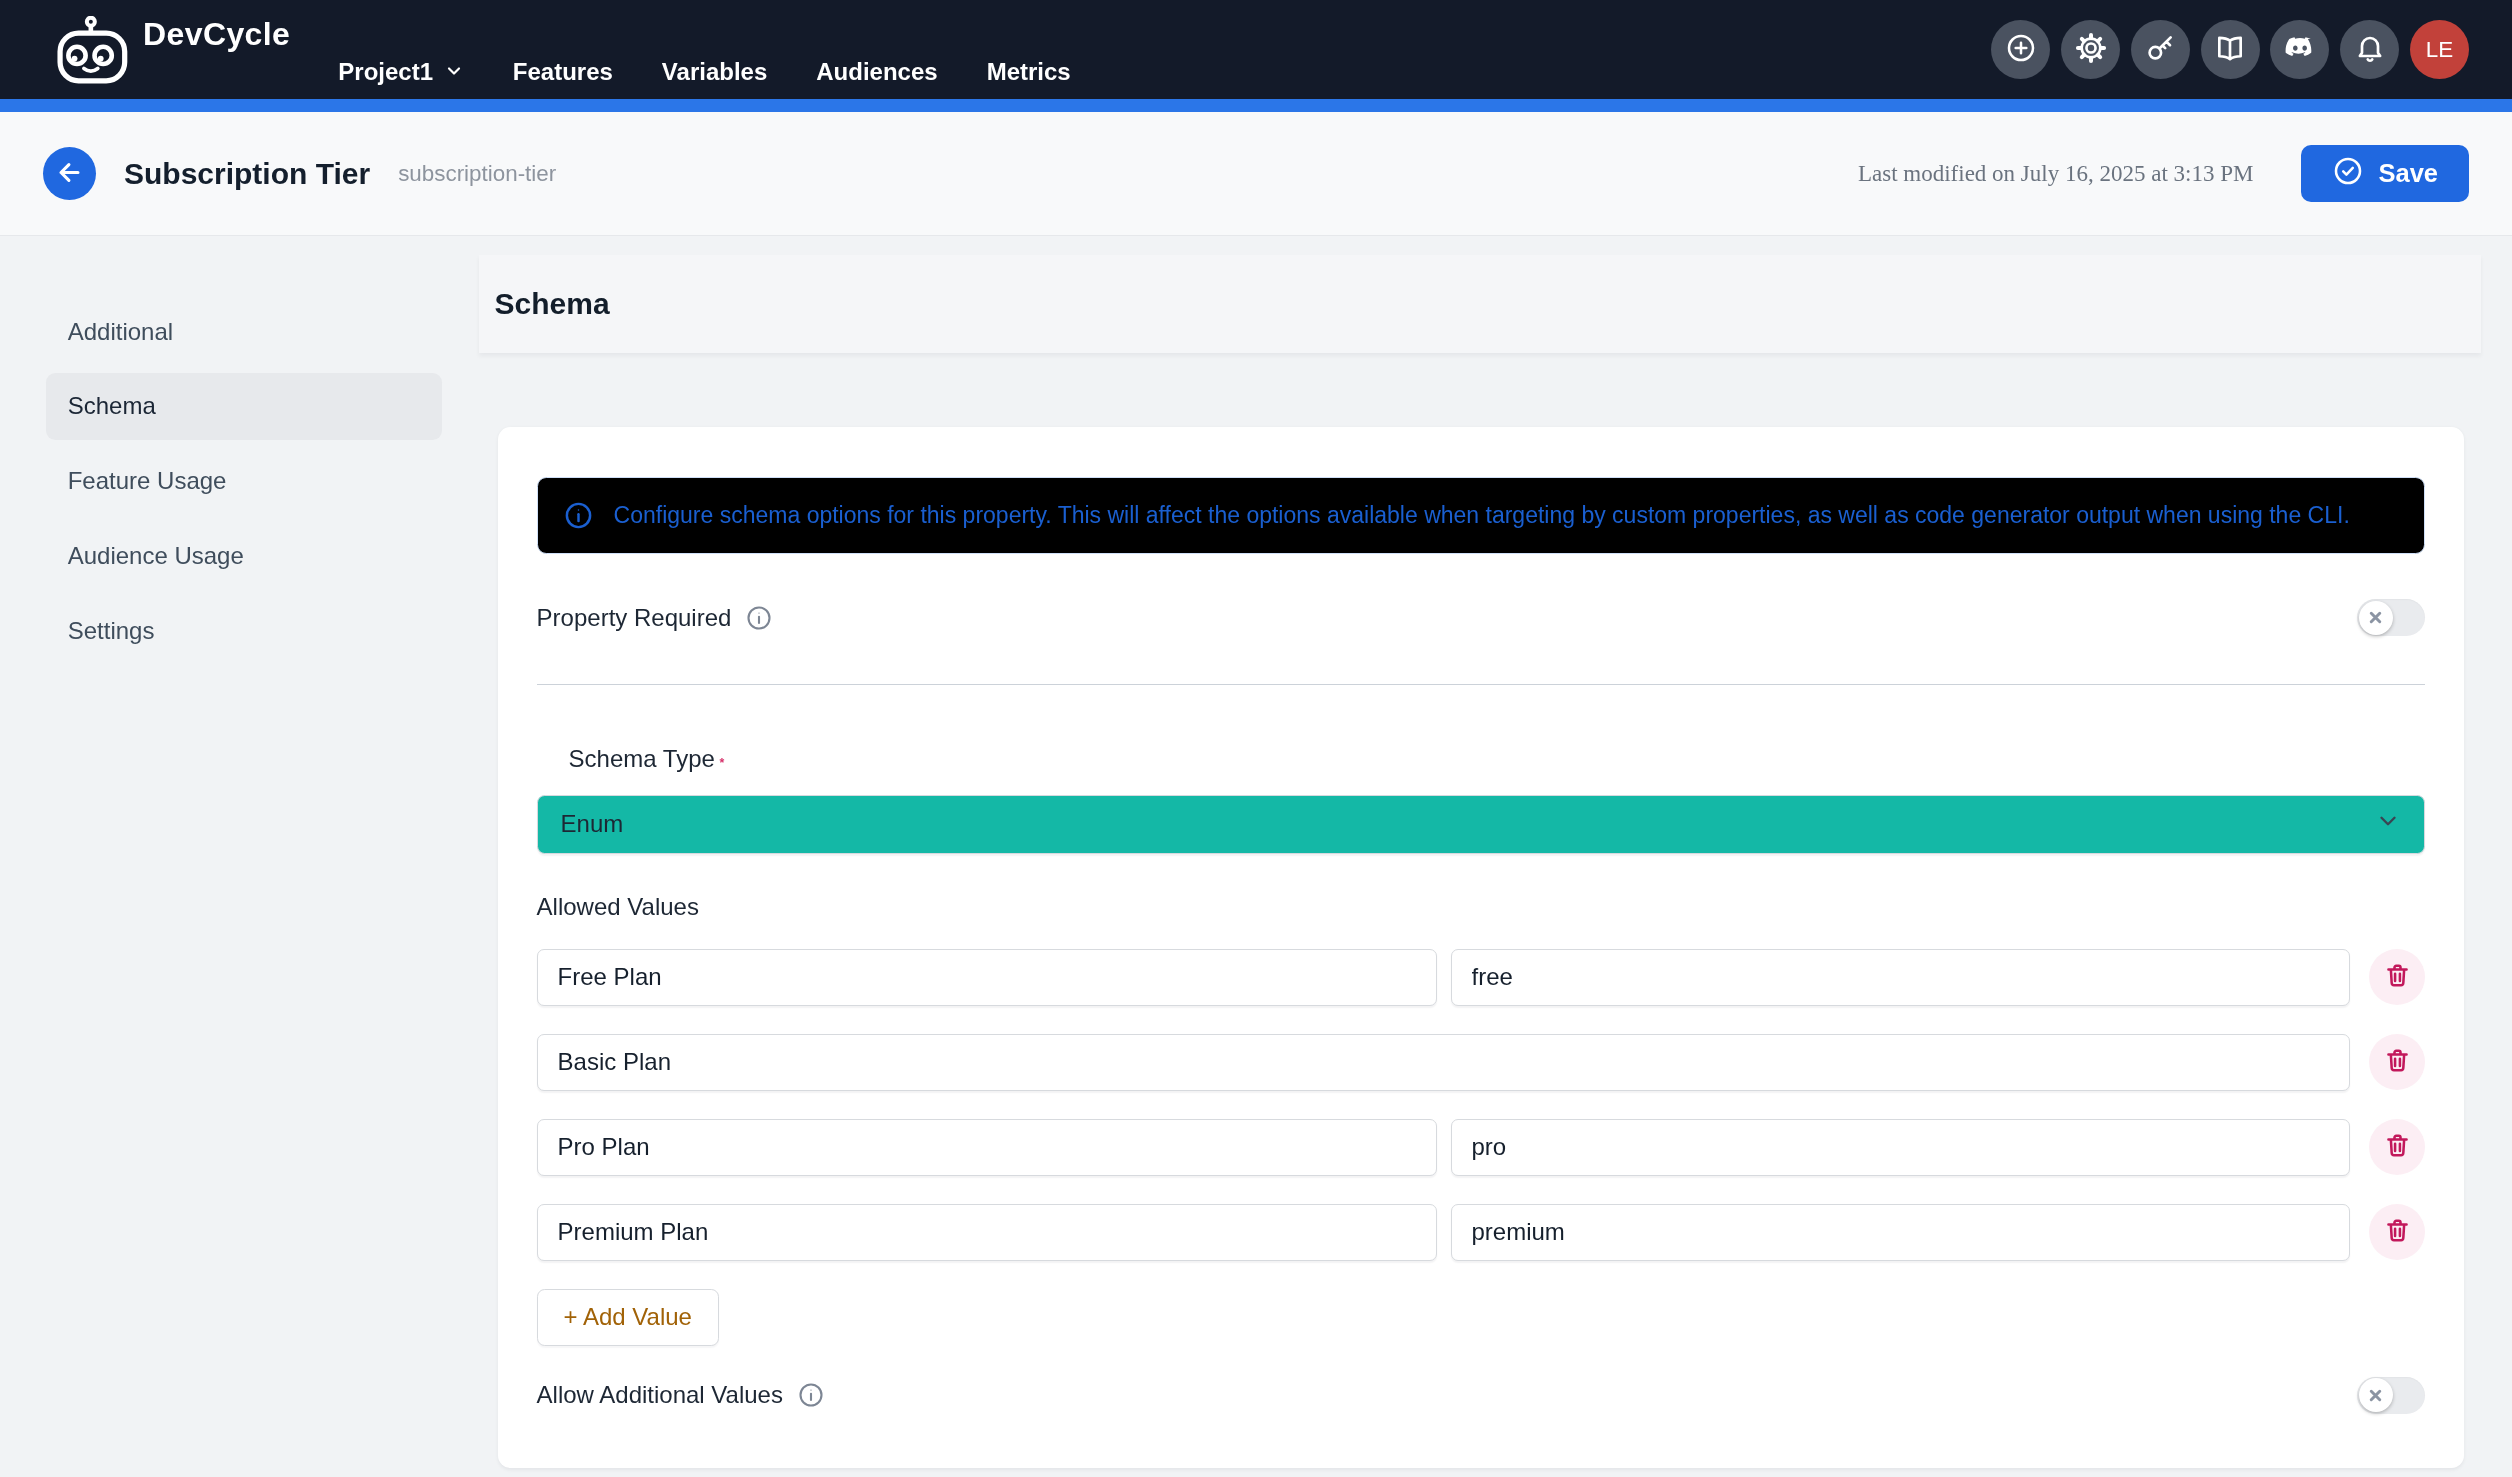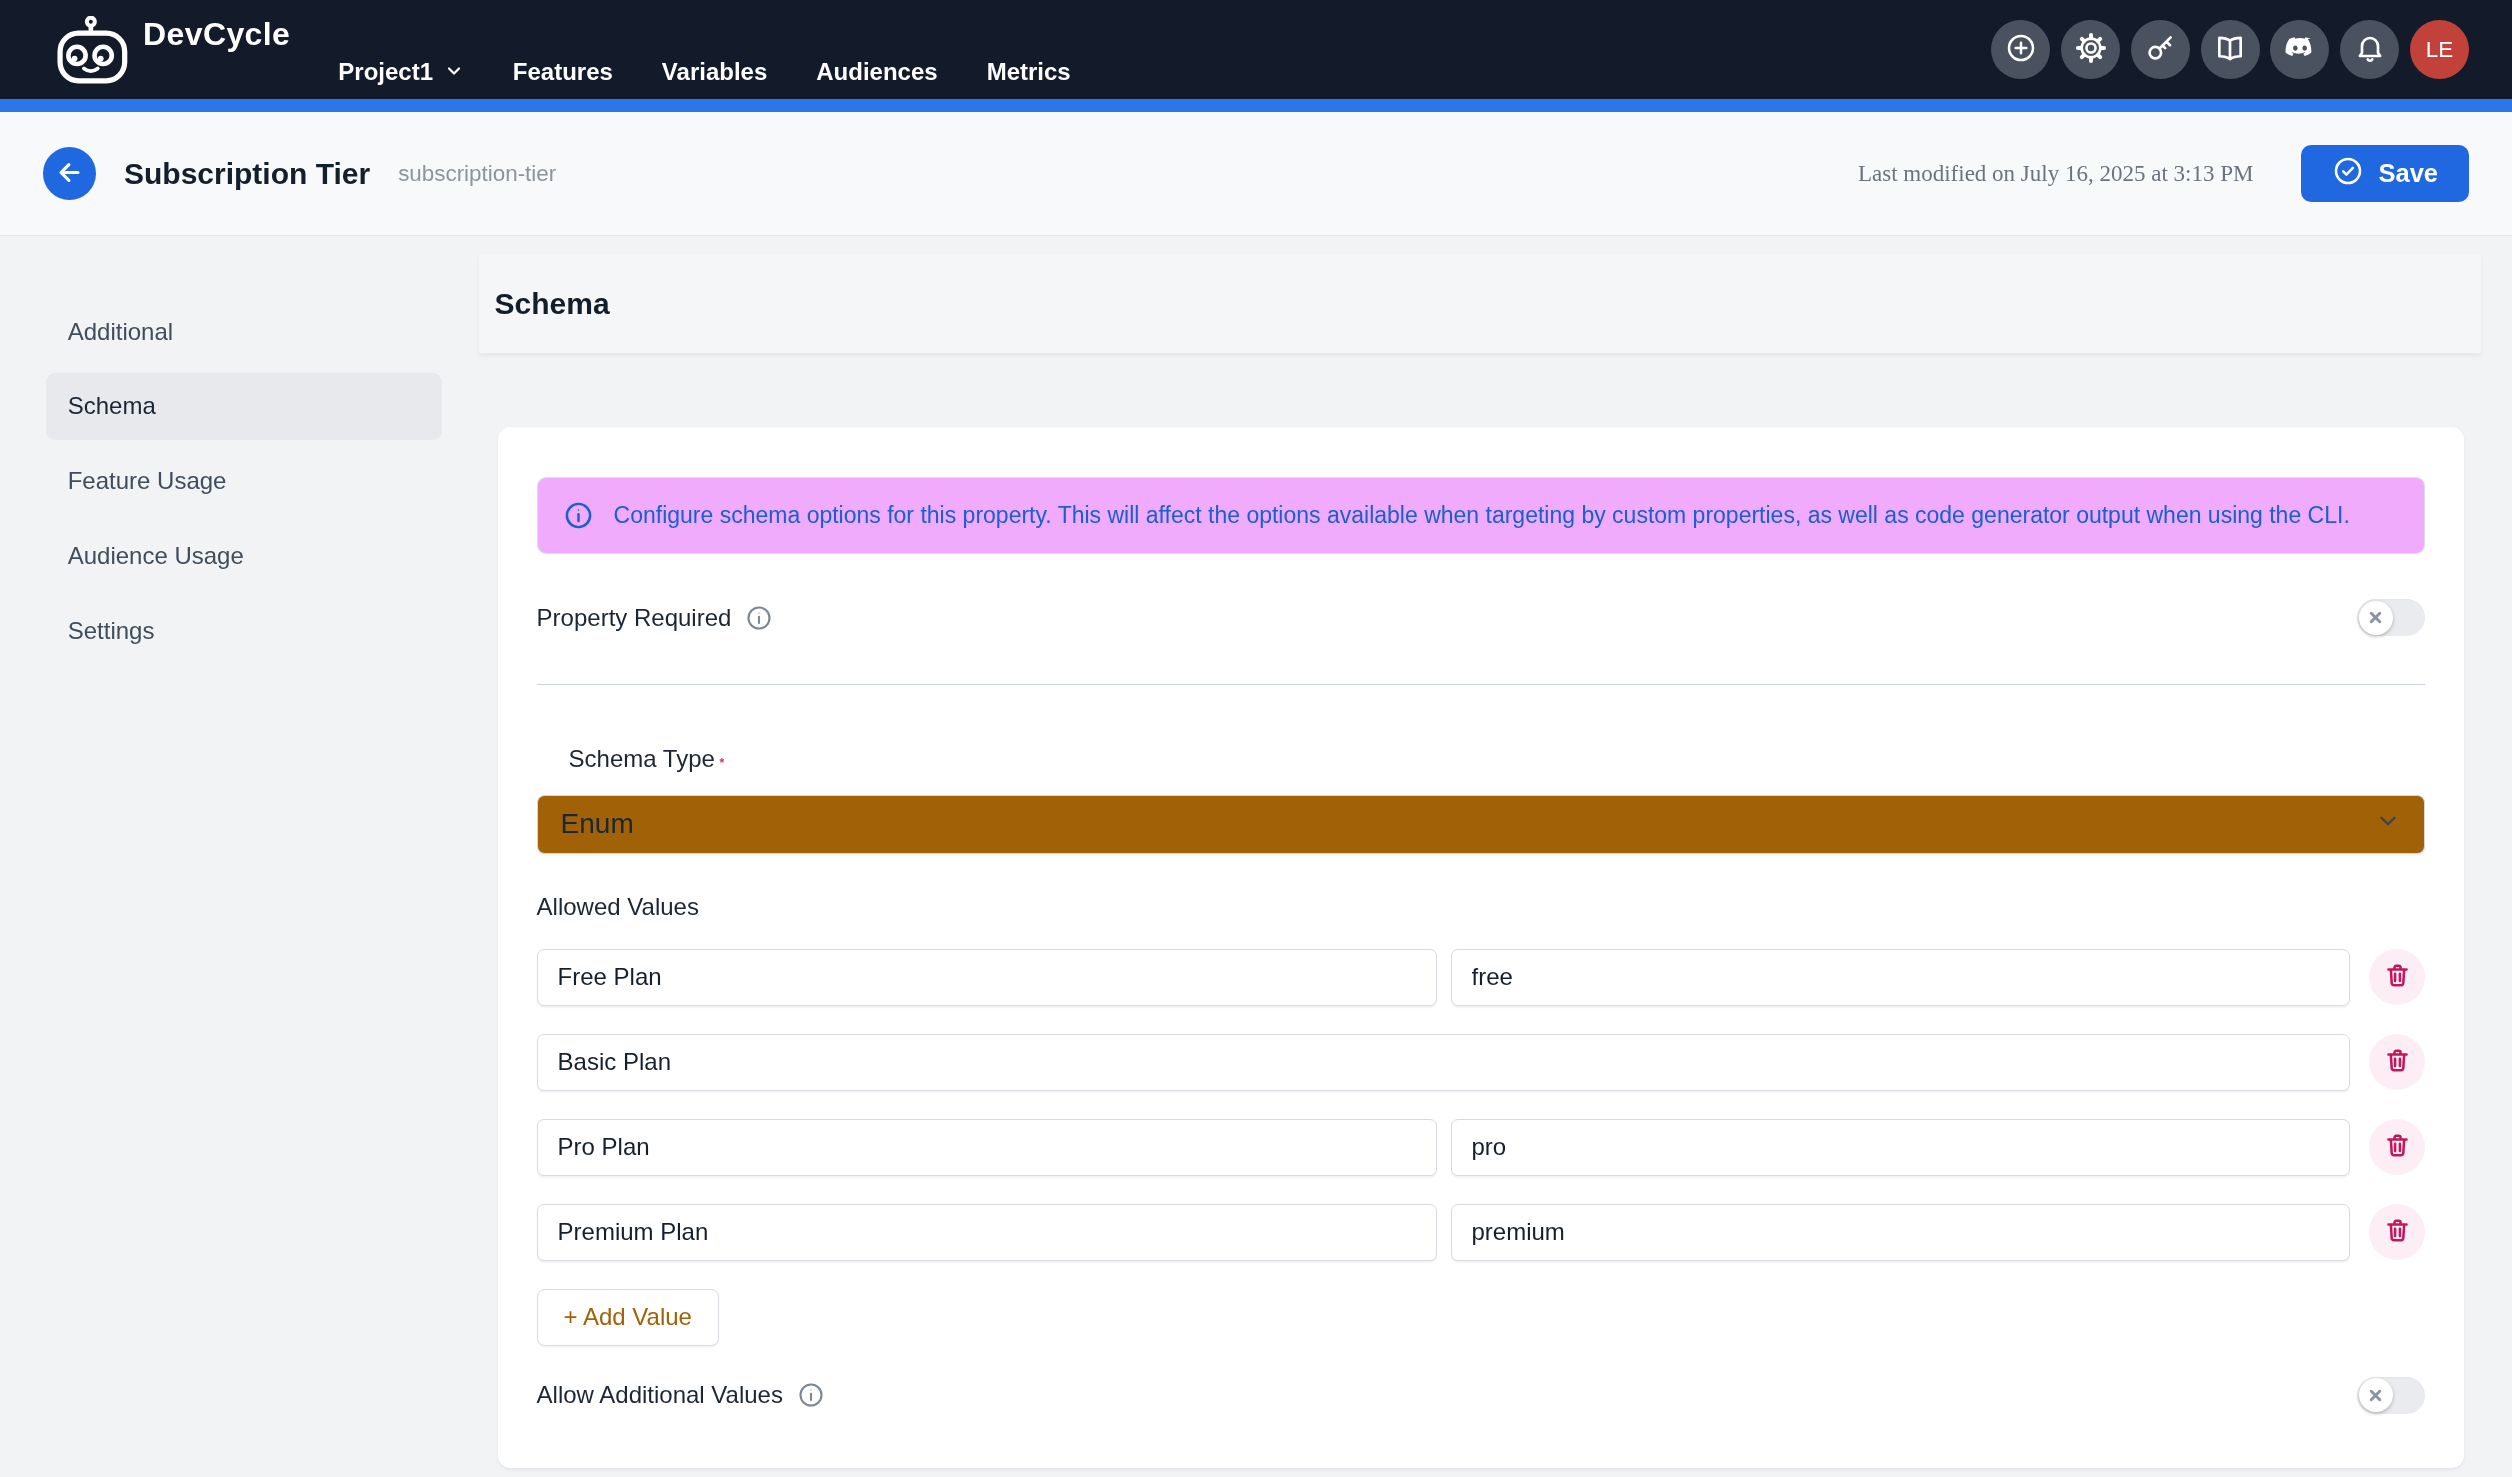--- a/index.html
+++ b/index.html
@@ -76,21 +76,21 @@
   .content-header h1 { font-size:30px; font-weight:700; color:#131e2b; }
 
   
   .card {
     margin:74px 17px 0 18.6px;
     background:#ffffff; border-radius:12.4px;
     box-shadow:0 1.5px 3.9px rgba(16,24,40,.06);
     padding:50px 39px 54px 39px;
   }
   .alert {
-    background:#f0abfc; border:1.5px solid #cfdff7; border-radius:9.3px;
+    background:#000000; border:1.5px solid #cfdff7; border-radius:9.3px;
     height:77px; display:flex; align-items:center; gap:20px;
     padding:0 25px; color:#1a5fd0; font-size:23px;
   }
   .alert svg { flex:0 0 auto; }
 
   .field-row { display:flex; align-items:center; justify-content:space-between; }
   .pr-row { margin-top:45px; }
   .label-with-info { display:flex; align-items:center; gap:14px; }
   .field-label { font-size:24px; font-weight:500; color:#1d2734; }
   .req { color:#d6336c; font-weight:600; margin-left:4.6px; }
@@ -106,22 +106,22 @@
     width:34px; height:34px; border-radius:50%;
     background:#ffffff; box-shadow:0 1.5px 3.9px rgba(0,0,0,.25);
     display:flex; align-items:center; justify-content:center; color:#8b94a3;
   }
 
   .divider { border:none; border-top:1.5px solid #ccd2d9; margin-top:48px; }
 
   .section-gap { margin-top:60px;margin-left:32px; }
   .select-box {
     margin-top:21.7px; height:59px; border:1.5px solid #d5d9de; border-radius:7.7px;
-    background:#a16207; display:flex; align-items:center; justify-content:space-between;
-    padding:0 23px; font-size:28px; color:#1d2734; cursor:pointer;
+    background:#14b8a6; display:flex; align-items:center; justify-content:space-between;
+    padding:0 23px; font-size:24px; color:#1d2734; cursor:pointer;
     box-shadow:0 1.5px 1.5px rgba(16,24,40,.05);
   }
   .select-box .chev { color:#3a4552; }
 
   .av-label { margin-top:39px; font-size:24px; font-weight:500; color:#1d2734; }
   .value-row { display:flex; align-items:center; margin-top:28px; }
   .value-row:first-of-type { margin-top:29px; }
   .text-input {
     flex:1; height:57px; border:1.5px solid #d7dade; border-radius:7px;
     padding:0 20px; font-size:24px; color:#16202d; font-family:inherit;

